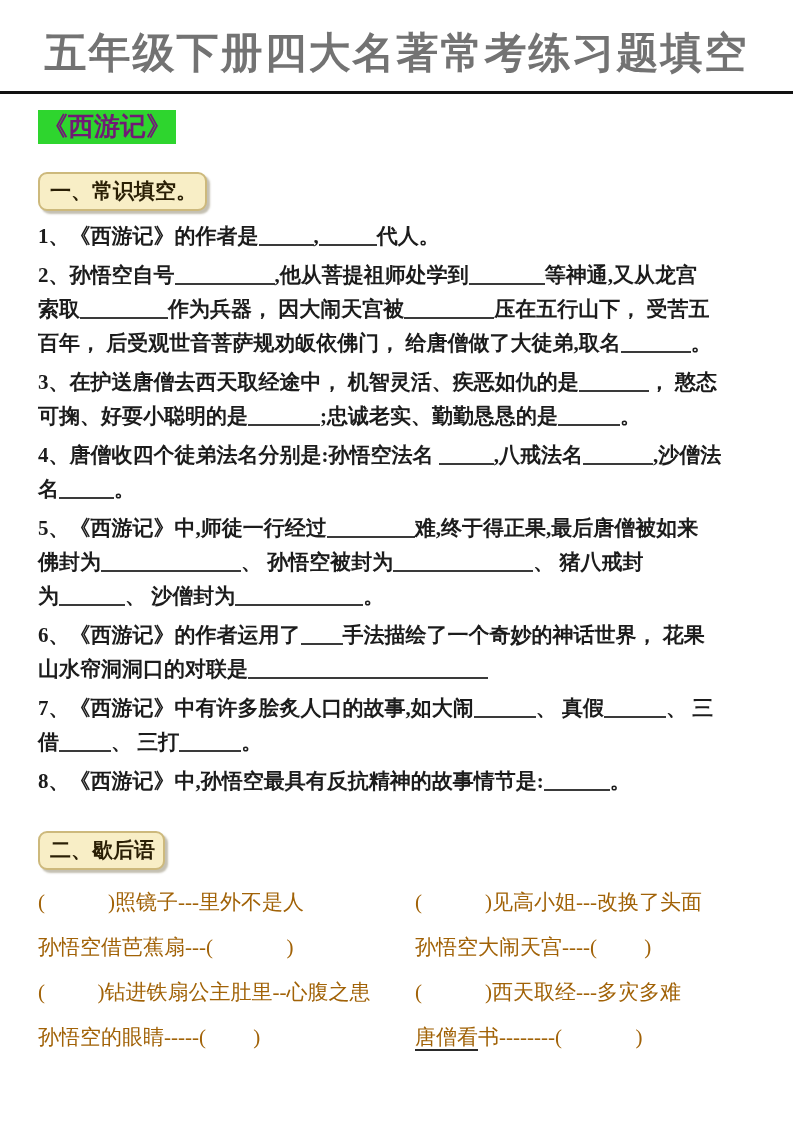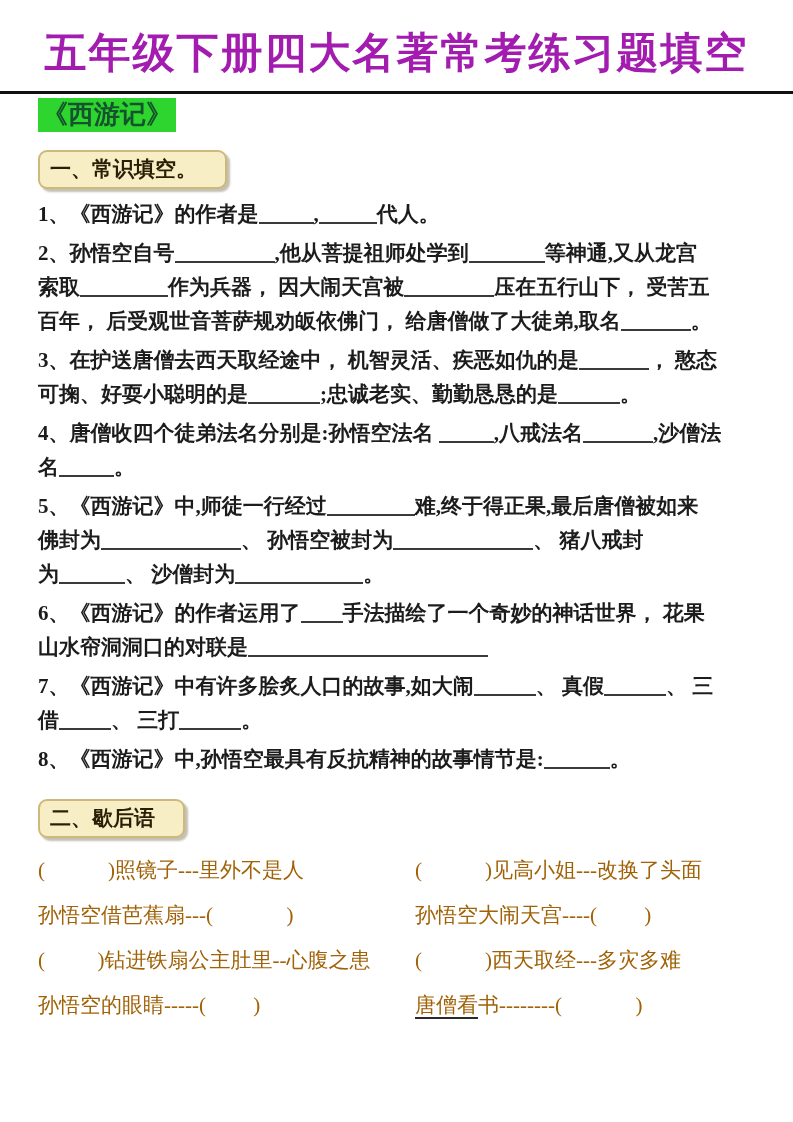--- a/index.html
+++ b/index.html
@@ -12,51 +12,51 @@
   }
   .sheet { padding: 0 38px; }
 
   
   .header { padding-top: 24px; }
   .page-title {
     text-align: center;
     font-size: 42px;
     font-weight: 900;
     letter-spacing: 2px;
-    color: #a21caf;
+    color: #737373;
     line-height: 1.4;
     font-family: "Liberation Serif", "DejaVu Serif", serif;
   }
   .divider {
     height: 3px;
     background: #111;
     margin: 8px -38px 0 -38px; 
   }
 
   
   .book-tag {
     display: inline-block;
-    margin-top: 4px;
+    margin-top: 16px;
     background: #2ed52e;
-    color: #14532d;
+    color: #701a75;
     font-size: 26px;
     font-weight: 600;
     padding: 1px 4px;
     line-height: 1.25;
   }
 
   
   .section-header {
     display: inline-block;
-    margin-top: 18px;
+    margin-top: 28px;
     background: #f8eec6;
     border: 2px solid #cdb97c;
     border-radius: 9px;
     box-shadow: 3px 3px 2px rgba(125, 115, 85, 0.45);
-    padding: 3px 28px 4px 10px;
+    padding: 3px 8px 4px 10px;
     font-size: 21px;
     font-weight: bold;
     color: #2a1f05;
   }
 
   
   .questions { margin-top: 8px; }
   .question { margin: 5px 0; }
   .qline {
     font-size: 21px;

